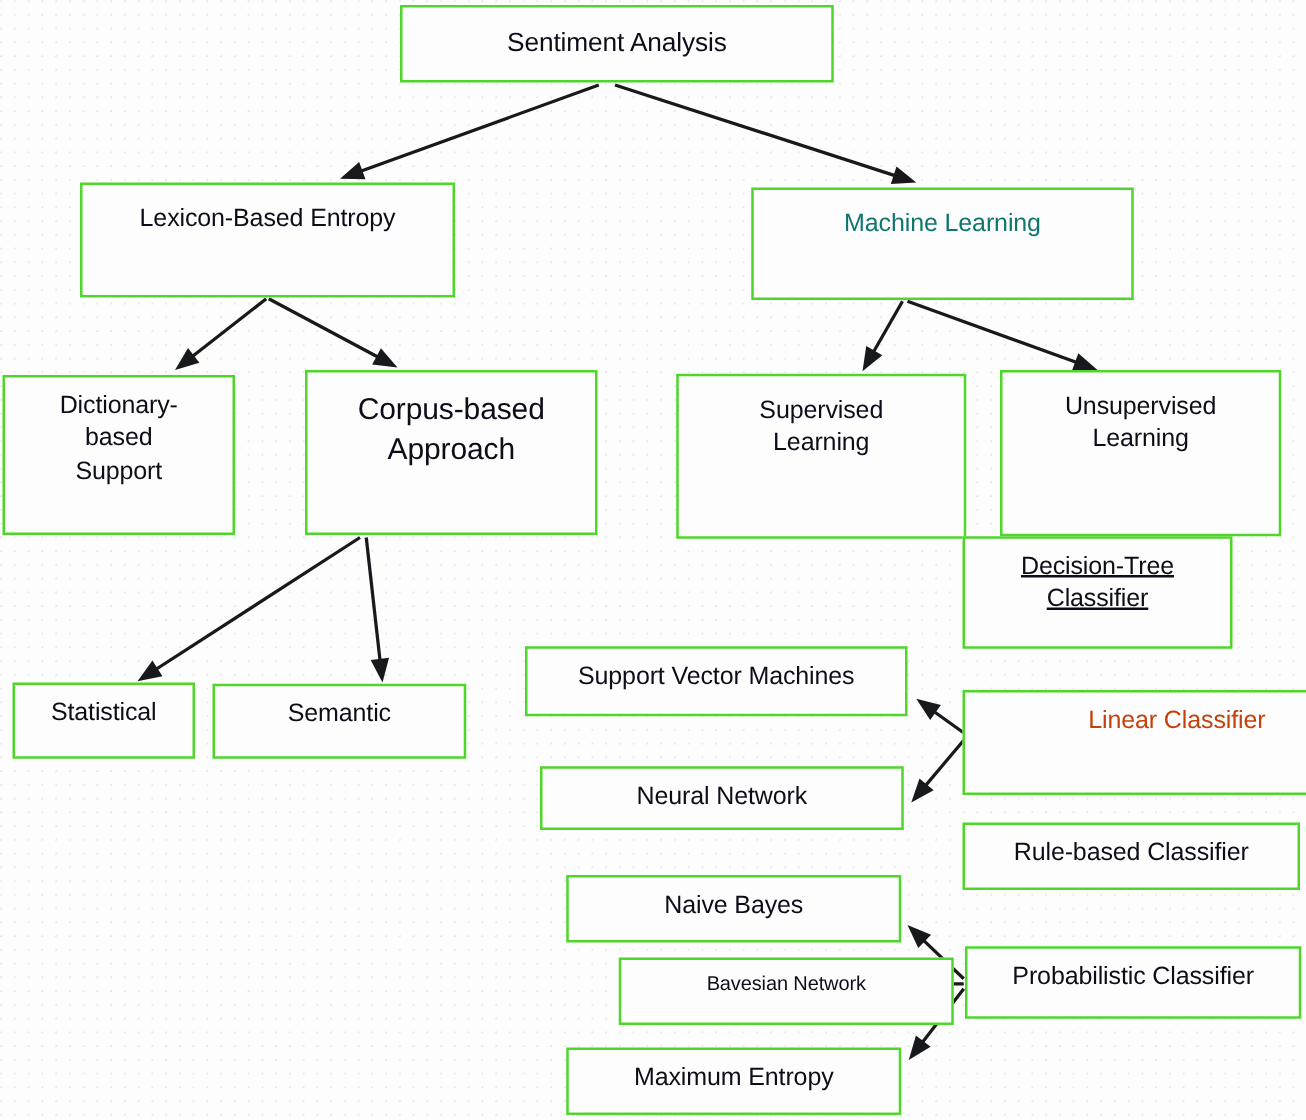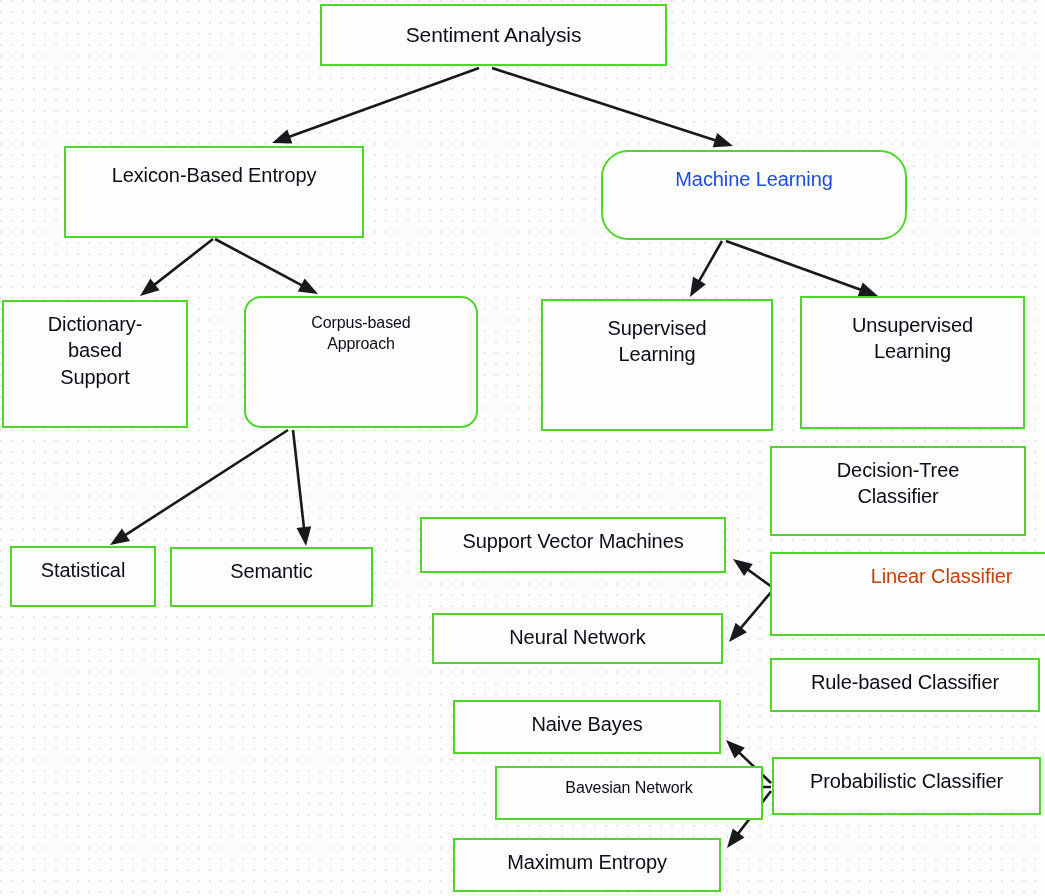--- a/index.html
+++ b/index.html
@@ -117,47 +117,47 @@
       </g>
     </svg>
 
   <div id="nodes-layer" style="--boxgreen: #4ed62b;">
       <div class="node pad-mid" style="left: 320px; top: 4px; width: 347px; height: 62px; font-size: 21px; border-color: rgb(78, 214, 43); background: rgb(253, 253, 253); color: rgb(13, 13, 26);">
         <span class="label">Sentiment Analysis</span>
       </div>
       <div class="node pad-top2" style="left: 64px; top: 146px; width: 300px; height: 92px; font-size: 20px; border-color: rgb(78, 214, 43); background: rgb(253, 253, 253); color: rgb(13, 13, 26);">
         <span class="label">Lexicon-Based Entropy</span>
       </div>
-      <div class="node pad-top2" style="left: 601px; top: 150px; width: 306px; height: 90px; font-size: 20px; border-color: rgb(78, 214, 43); background: rgb(253, 253, 253); color: #1d4ed8; border-radius: 27px;">
+      <div class="node pad-top2" style="left: 601px; top: 150px; width: 306px; height: 90px; font-size: 20px; border-color: rgb(78, 214, 43); background: rgb(253, 253, 253); color: #0f766e;">
         <span class="label">Machine Learning</span>
       </div>
       <div class="node pad-top" style="left: 2px; top: 300px; width: 186px; height: 128px; font-size: 20px; border-color: rgb(78, 214, 43); background: rgb(253, 253, 253); color: rgb(13, 13, 26);">
         <span class="label">Dictionary-
 based
 Support</span>
       </div>
-      <div class="node pad-top2" style="left: 244px; top: 296px; width: 234px; height: 132px; font-size: 16px; border-color: rgb(78, 214, 43); background: rgb(253, 253, 253); color: rgb(13, 13, 26); border-radius: 17px;">
+      <div class="node pad-top2" style="left: 244px; top: 296px; width: 234px; height: 132px; font-size: 24px; border-color: rgb(78, 214, 43); background: rgb(253, 253, 253); color: rgb(13, 13, 26);">
         <span class="label">Corpus-based
 Approach</span>
       </div>
       <div class="node pad-top2" style="left: 541px; top: 299px; width: 232px; height: 132px; font-size: 20px; border-color: rgb(78, 214, 43); background: rgb(253, 253, 253); color: rgb(13, 13, 26);">
         <span class="label">Supervised
 Learning</span>
       </div>
       <div class="node pad-top2" style="left: 800px; top: 296px; width: 225px; height: 133px; font-size: 20px; border-color: rgb(78, 214, 43); background: rgb(253, 253, 253); color: rgb(13, 13, 26);">
         <span class="label">Unsupervised
 Learning</span>
       </div>
       <div class="node pad-top" style="left: 10px; top: 546px; width: 146px; height: 61px; font-size: 20px; border-color: rgb(78, 214, 43); background: rgb(253, 253, 253); color: rgb(13, 13, 26);">
         <span class="label">Statistical</span>
       </div>
       <div class="node pad-top" style="left: 170px; top: 547px; width: 203px; height: 60px; font-size: 20px; border-color: rgb(78, 214, 43); background: rgb(253, 253, 253); color: rgb(13, 13, 26);">
         <span class="label">Semantic</span>
       </div>
-      <div class="node pad-top" style="left: 770px; top: 446px; width: 256px; height: 90px; font-size: 20px; border-color: rgb(78, 214, 43); background: rgb(253, 253, 253); color: rgb(13, 13, 26);">
+      <div class="node pad-top" style="left: 770px; top: 429px; width: 216px; height: 90px; font-size: 20px; border-color: rgb(78, 214, 43); background: rgb(253, 253, 253); color: rgb(13, 13, 26); text-decoration: underline;">
         <span class="label">Decision-Tree
 Classifier</span>
       </div>
       <div class="node pad-top" style="left: 420px; top: 517px; width: 306px; height: 56px; font-size: 20px; border-color: rgb(78, 214, 43); background: rgb(253, 253, 253); color: rgb(13, 13, 26);">
         <span class="label">Support Vector Machines</span>
       </div>
       <div class="node pad-top" style="left: 770px; top: 552px; width: 308px; height: 84px; font-size: 20px; border-color: rgb(78, 214, 43); background: rgb(253, 253, 253); color: #c2410c; padding-left: 35px;">
         <span class="label">Linear Classifier</span>
       </div>
       <div class="node pad-top" style="left: 432px; top: 613px; width: 291px; height: 51px; font-size: 20px; border-color: rgb(78, 214, 43); background: rgb(253, 253, 253); color: rgb(13, 13, 26); text-align: center;">

